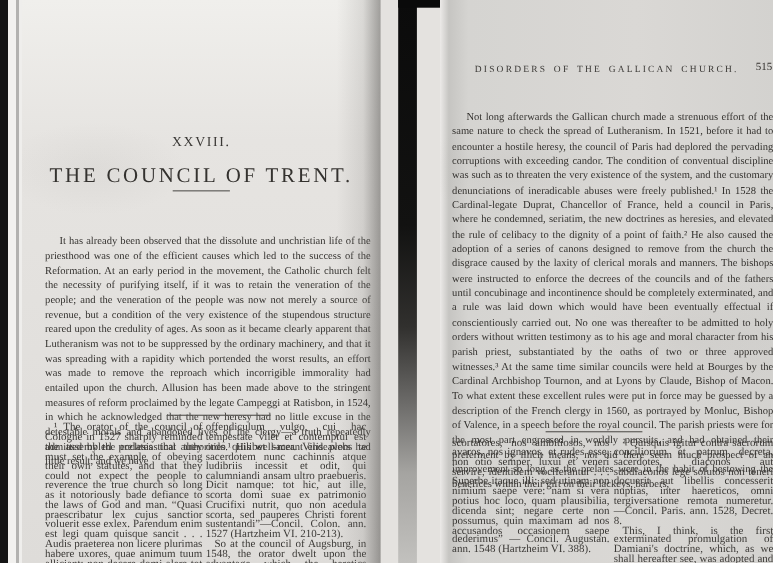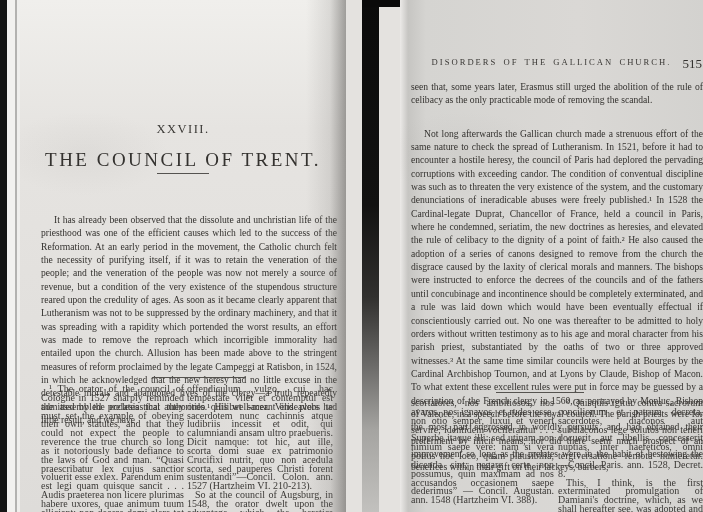--- a/index.html
+++ b/index.html
@@ -71,21 +71,21 @@
   }
   .fn-col p.fn-indent { text-indent:8px; }
   .lp-fn-col1 { top:385px; left:21px;  width:143px; }
   .lp-fn-col2 { top:385px; left:167px; width:146px; }
 
   
   .running-head {
     position:absolute; top:57px; left:11px; width:281px; text-align:center;
     font-size:8.6px; letter-spacing:2px; word-spacing:2px; color:#3a3835;
   }
-  .page-number { position:absolute; top:56px; right:22px; font-size:13px; color:#33312e; }
+  .page-number { position:absolute; top:56px; right:22px; font-size:10px; color:#33312e; }
 
   .rp-body { position:absolute; top:80px; left:11px; width:292px; }
   .rp-body p.indent { text-indent:13px;margin-top:20px; }
 
   .rp-fn-rule { top:392px; left:96px; width:88px; }
   .rp-fn-col1 { top:399px; left:11px;  width:143px; }
   .rp-fn-col2 { top:399px; left:158px; width:145px; }
 
   
   .mottle {
@@ -136,21 +136,20 @@
   <div class="gutter-top-bar"></div>
 
   <div class="right-page">
     <div class="mottle"></div>
 
     <div class="running-head">DISORDERS OF THE GALLICAN CHURCH.</div>
 
     <div class="page-number">515</div>
 
     <div class="rp-body body-text">
-      <p>seen that, some years later, Erasmus still urged the abolition of the rule of celibacy as the only practicable mode of removing the scandal.</p>
       <p class="indent">Not long afterwards the Gallican church made a strenuous effort of the same nature to check the spread of Lutheranism. In 1521, before it had to encounter a hostile heresy, the council of Paris had deplored the pervading corruptions with exceeding candor. The condition of conventual discipline was such as to threaten the very existence of the system, and the customary denunciations of ineradicable abuses were freely published.¹ In 1528 the Cardinal-legate Duprat, Chancellor of France, held a council in Paris, where he condemned, seriatim, the new doctrines as heresies, and elevated the rule of celibacy to the dignity of a point of faith.² He also caused the adoption of a series of canons designed to remove from the church the disgrace caused by the laxity of clerical morals and manners. The bishops were instructed to enforce the decrees of the councils and of the fathers until concubinage and incontinence should be completely exterminated, and a rule was laid down which would have been eventually effectual if conscientiously carried out. No one was thereafter to be admitted to holy orders without written testimony as to his age and moral character from his parish priest, substantiated by the oaths of two or three approved witnesses.³ At the same time similar councils were held at Bourges by the Cardinal Archbishop Tournon, and at Lyons by Claude, Bishop of Macon. To what extent these excellent rules were put in force may be guessed by a description of the French clergy in 1560, as portrayed by Monluc, Bishop of Valence, in a speech before the royal council. The parish priests were for the most part engrossed in worldly pursuits, and had obtained their preferment by illicit means, nor did there seem much prospect of an improvement so long as the prelates were in the habit of bestowing the benefices within their gift on their lackeys, barbers,</p>
     </div>
 
     <div class="fn-rule rp-fn-rule"></div>
 
     <div class="fn-col rp-fn-col1">
       <p>scortatores, nos ambitiosos, nos avaros, nos ignavos, et rudes esse, non otio semper, luxui et veneri servire, identidem vociferantur . . . Superbe itaque illi: sed utinam non nimium saepe vere: nam si vera potius hoc loco, quam plausibilia, dicenda sint; negare certe non possumus, quin maximam ad nos accusandos occasionem saepe dederimus” — Concil. Augustan. ann. 1548 (Hartzheim VI. 388).</p>
     </div>
 
     <div class="fn-col rp-fn-col2">

